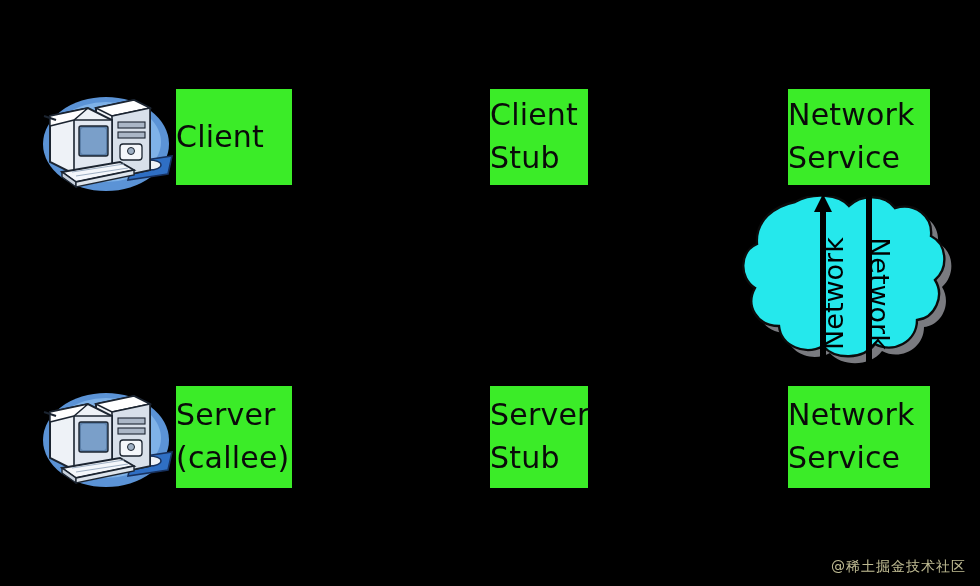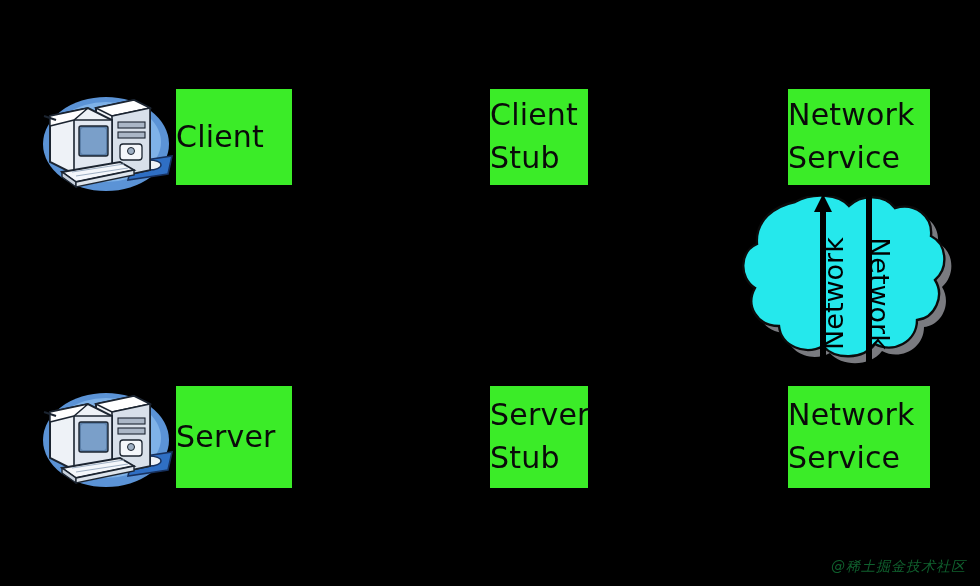--- a/index.html
+++ b/index.html
@@ -47,27 +47,26 @@
     letter-spacing: 0px;
     white-space: nowrap;
     transform-origin: center center;
   }
 
   
   .watermark {
     position: absolute;
     right: 14px;
     bottom: 10px;
-    color: #15803d;
+    color: #fef9c3;
     font-size: 14px;
     font-family: "DejaVu Sans", sans-serif;
     opacity: 0.75;
     white-space: nowrap;
     letter-spacing: 1px;
-    font-style: italic;
   }
 </style>
 </head>
 <body>
 
 <div id="canvas">
 
   <div class="computer" style="left:36px; top:86px; width:140px; height:110px;">
     <svg viewBox="0 0 140 110" width="140" height="110">
       <ellipse cx="70" cy="58" rx="63" ry="47" fill="#5b93d6"></ellipse>
@@ -170,20 +169,21 @@
     <span class="l2">Stub</span>
   </div>
 
   <div class="gbox" style="left:788px; top:89px; width:142px; height:96px;">
     <span class="l1">Network</span>
     <span class="l2">Service</span>
   </div>
 
   <div class="gbox" style="left:176px; top:386px; width:116px; height:102px;">
     <span class="l1">Server</span>
+    <span class="l2">(callee)</span>
   </div>
 
   <div class="gbox" style="left:490px; top:386px; width:98px; height:102px;">
     <span class="l1">Server</span>
     <span class="l2">Stub</span>
   </div>
 
   <div class="gbox" style="left:788px; top:386px; width:142px; height:102px;">
     <span class="l1">Network</span>
     <span class="l2">Service</span>

